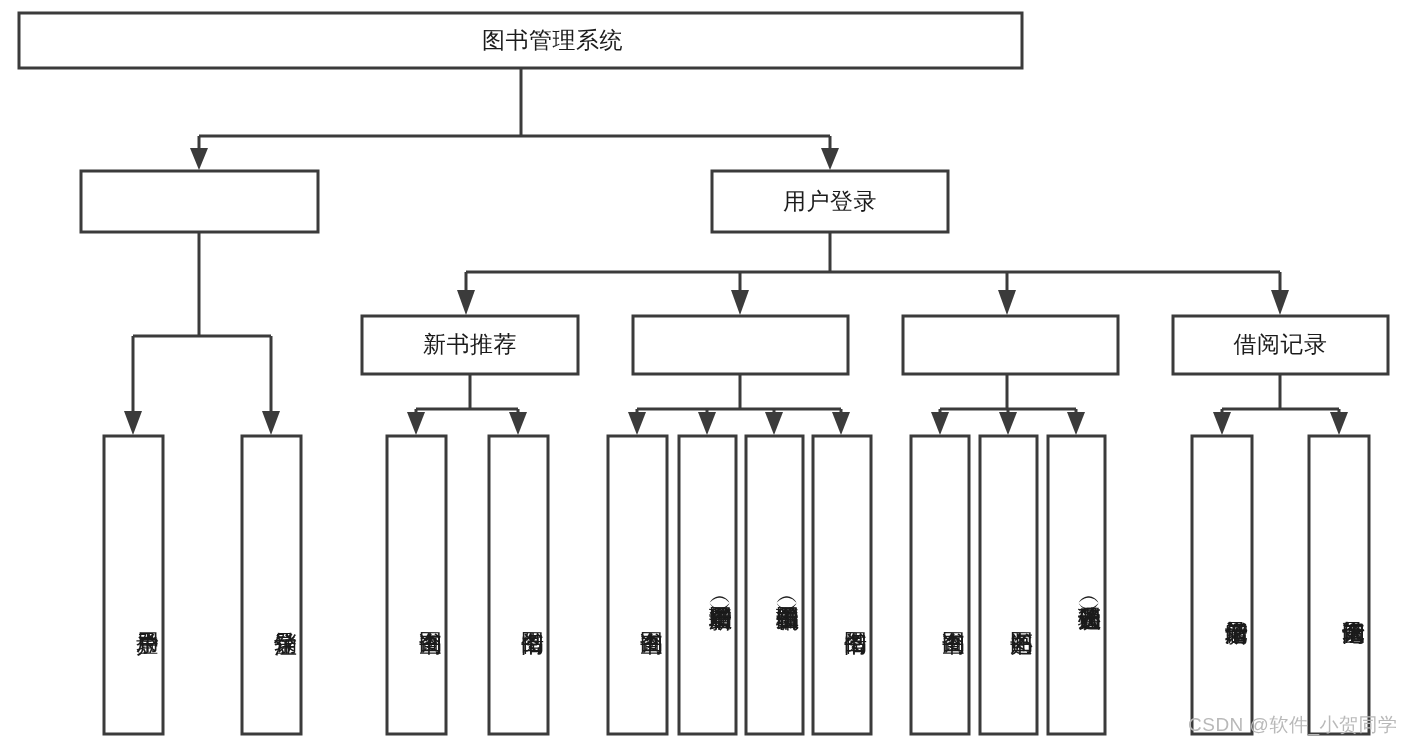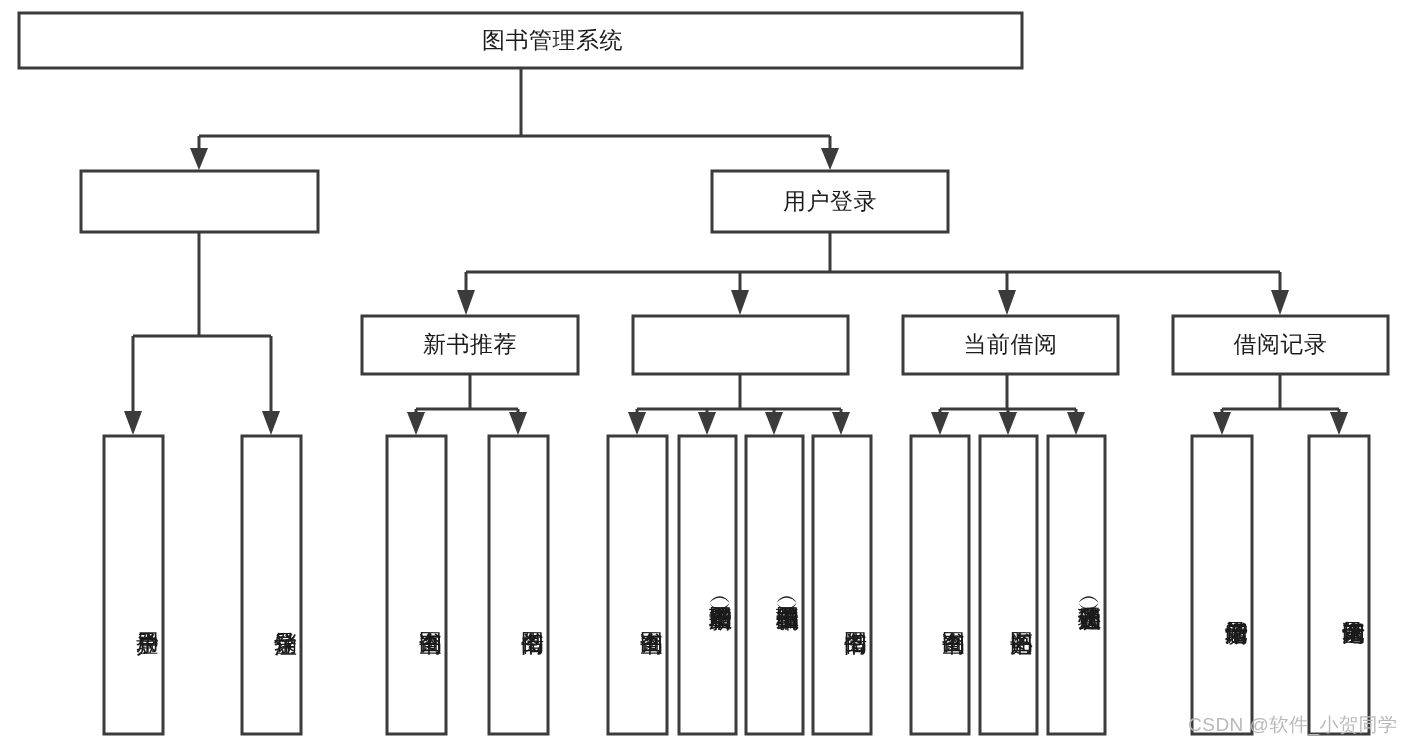--- a/index.html
+++ b/index.html
@@ -177,21 +177,20 @@
 
     <rect class="node-box" x="1192" y="436" width="60" height="298"></rect>
     <rect class="node-box" x="1309" y="436" width="60" height="298"></rect>
   </svg>
 
   <div class="node-label-h" style="left:19px; top:13px; width:1003px; height:55px;margin-left:32px;">图书管理系统</div>
 
   <div class="node-label-h" style="left:712px; top:171px; width:236px; height:61px;">用户登录</div>
 
   <div class="node-label-h" style="left:362px; top:316px; width:216px; height:58px;">新书推荐</div>
-  <div class="node-label-h" style="left:903px; top:316px; width:215px; height:58px;">当前借阅</div>
   <div class="node-label-h" style="left:1173px; top:316px; width:215px; height:58px;border-radius:8px;">借阅记录</div>
 
   <div class="node-label-v" style="left:104px; top:504px; width:59px; height:220px;">
     <span>用户登录</span>
   </div>
   <div class="node-label-v" style="left:242px; top:504px; width:59px; height:220px;">
     <span>注销登录</span>
   </div>
 
   <div class="node-label-v" style="left:387px; top:504px; width:59px; height:220px;">

